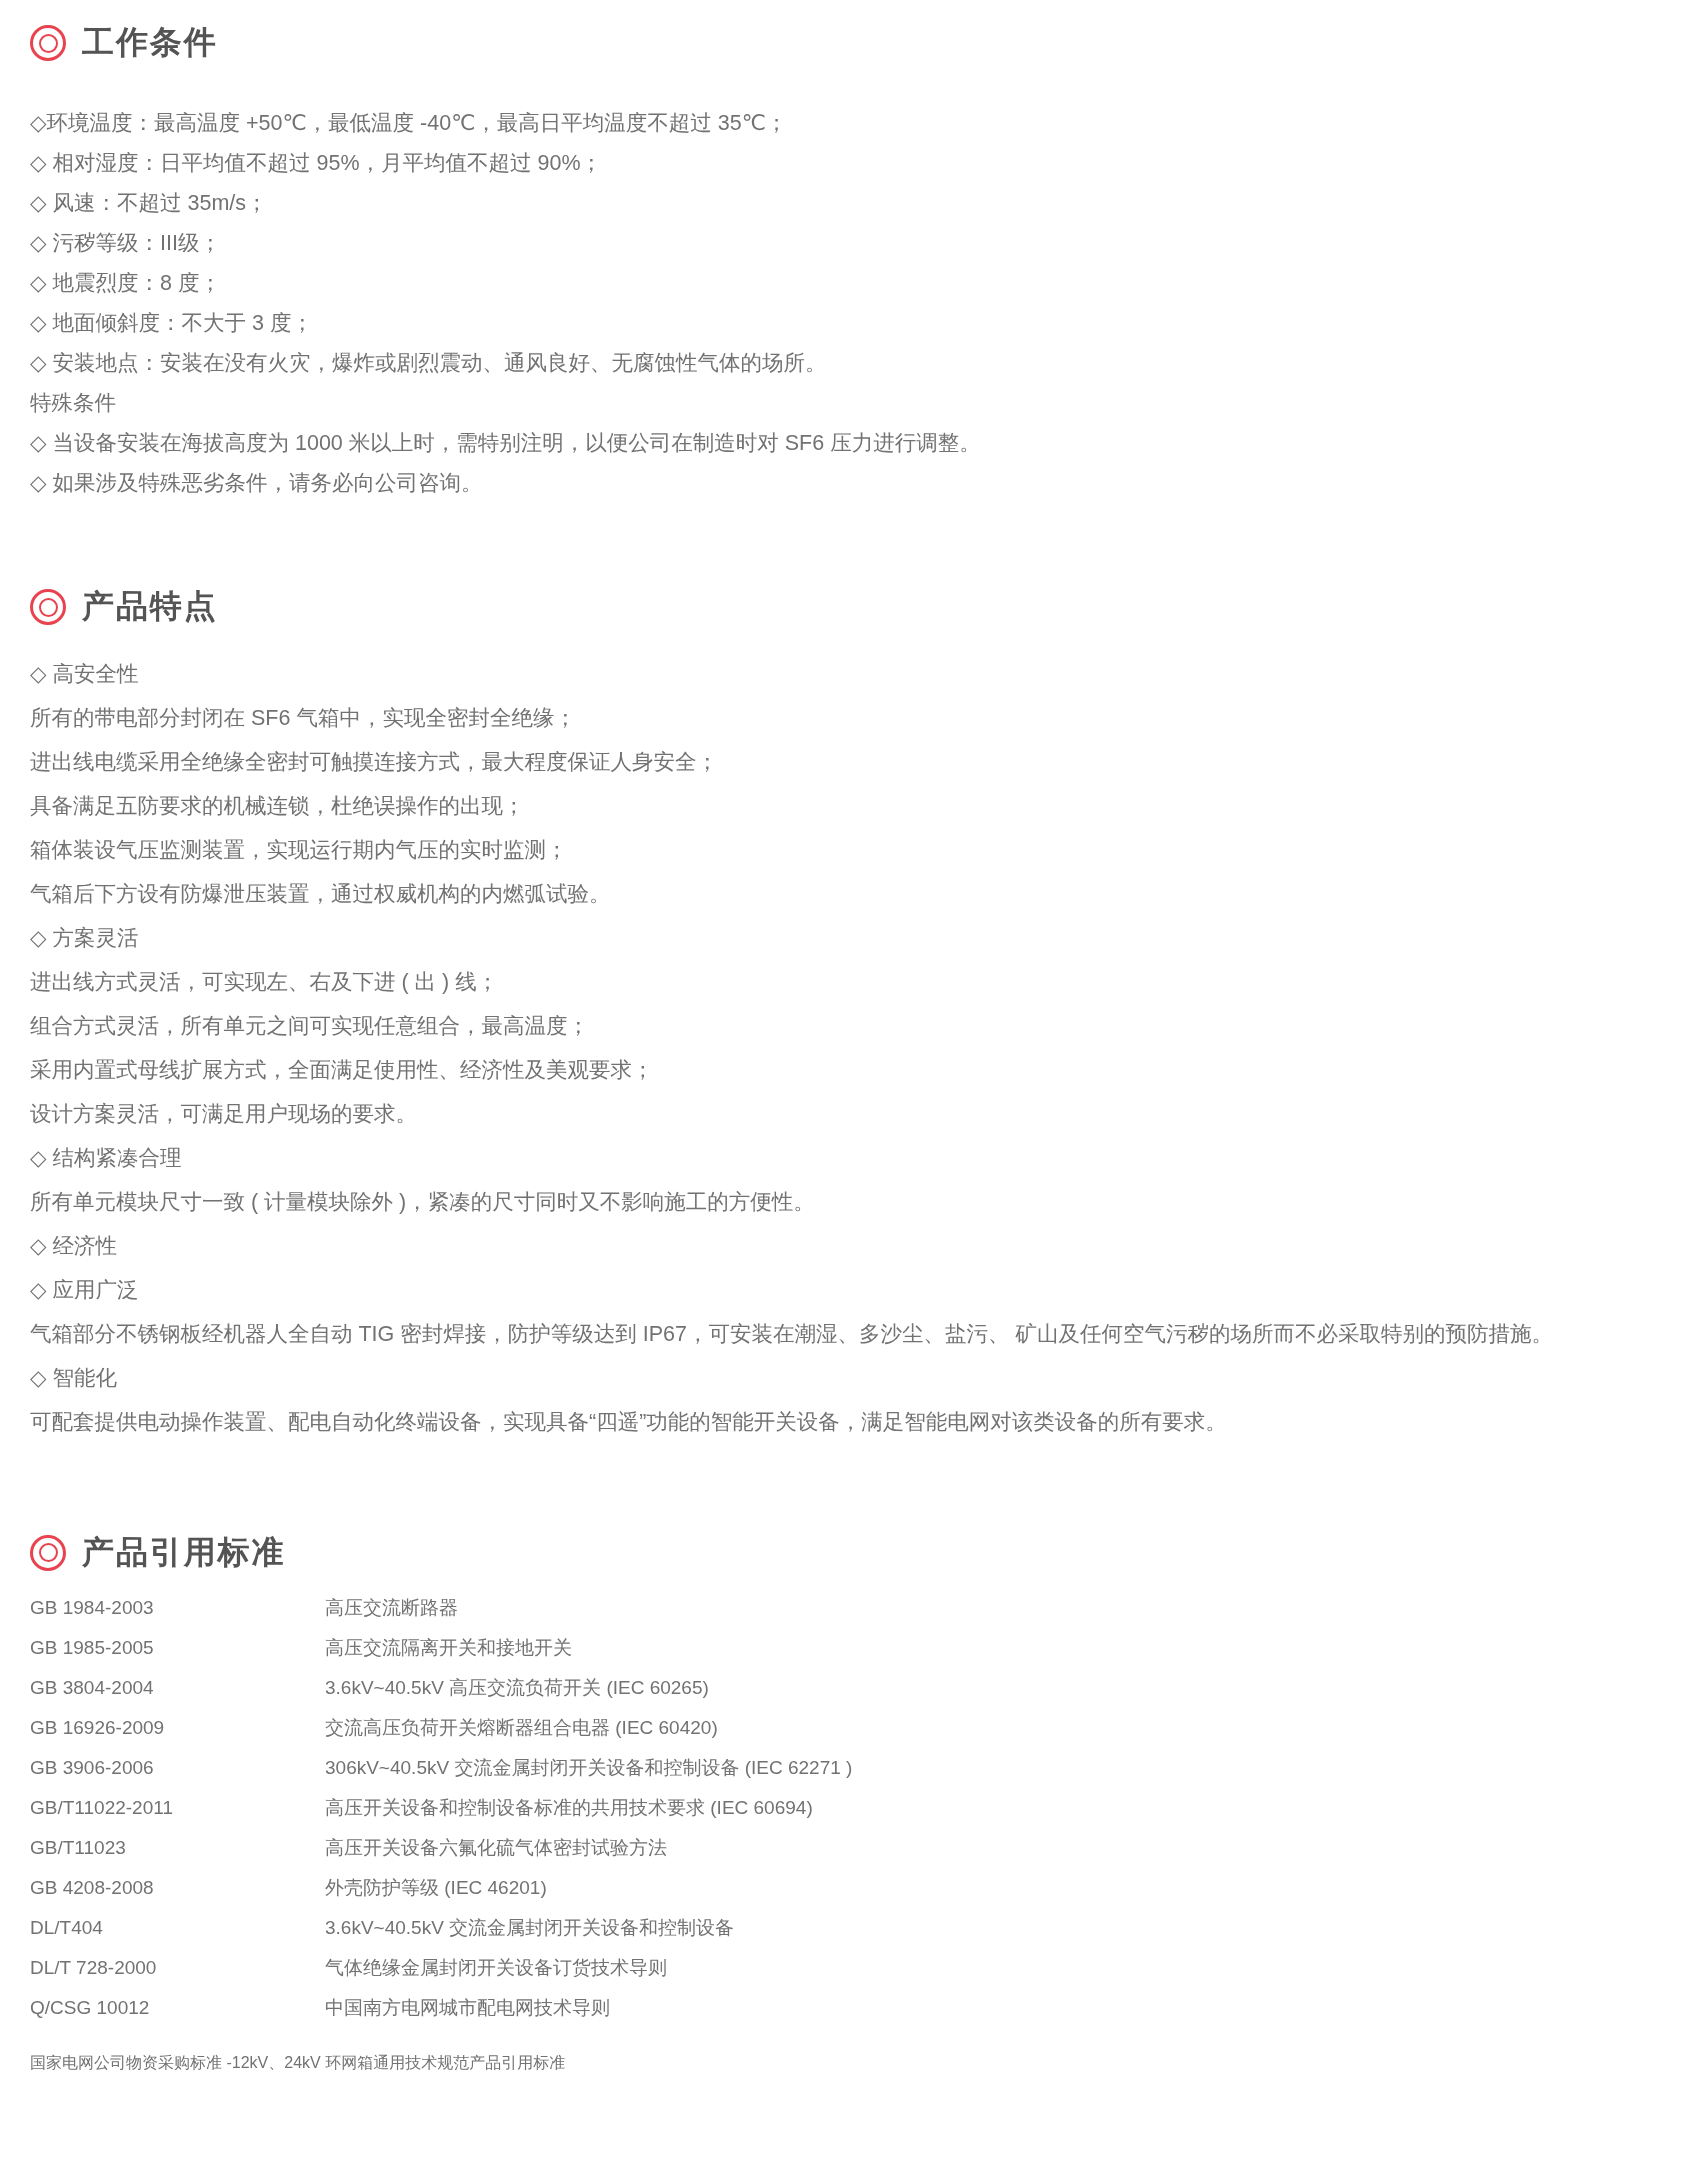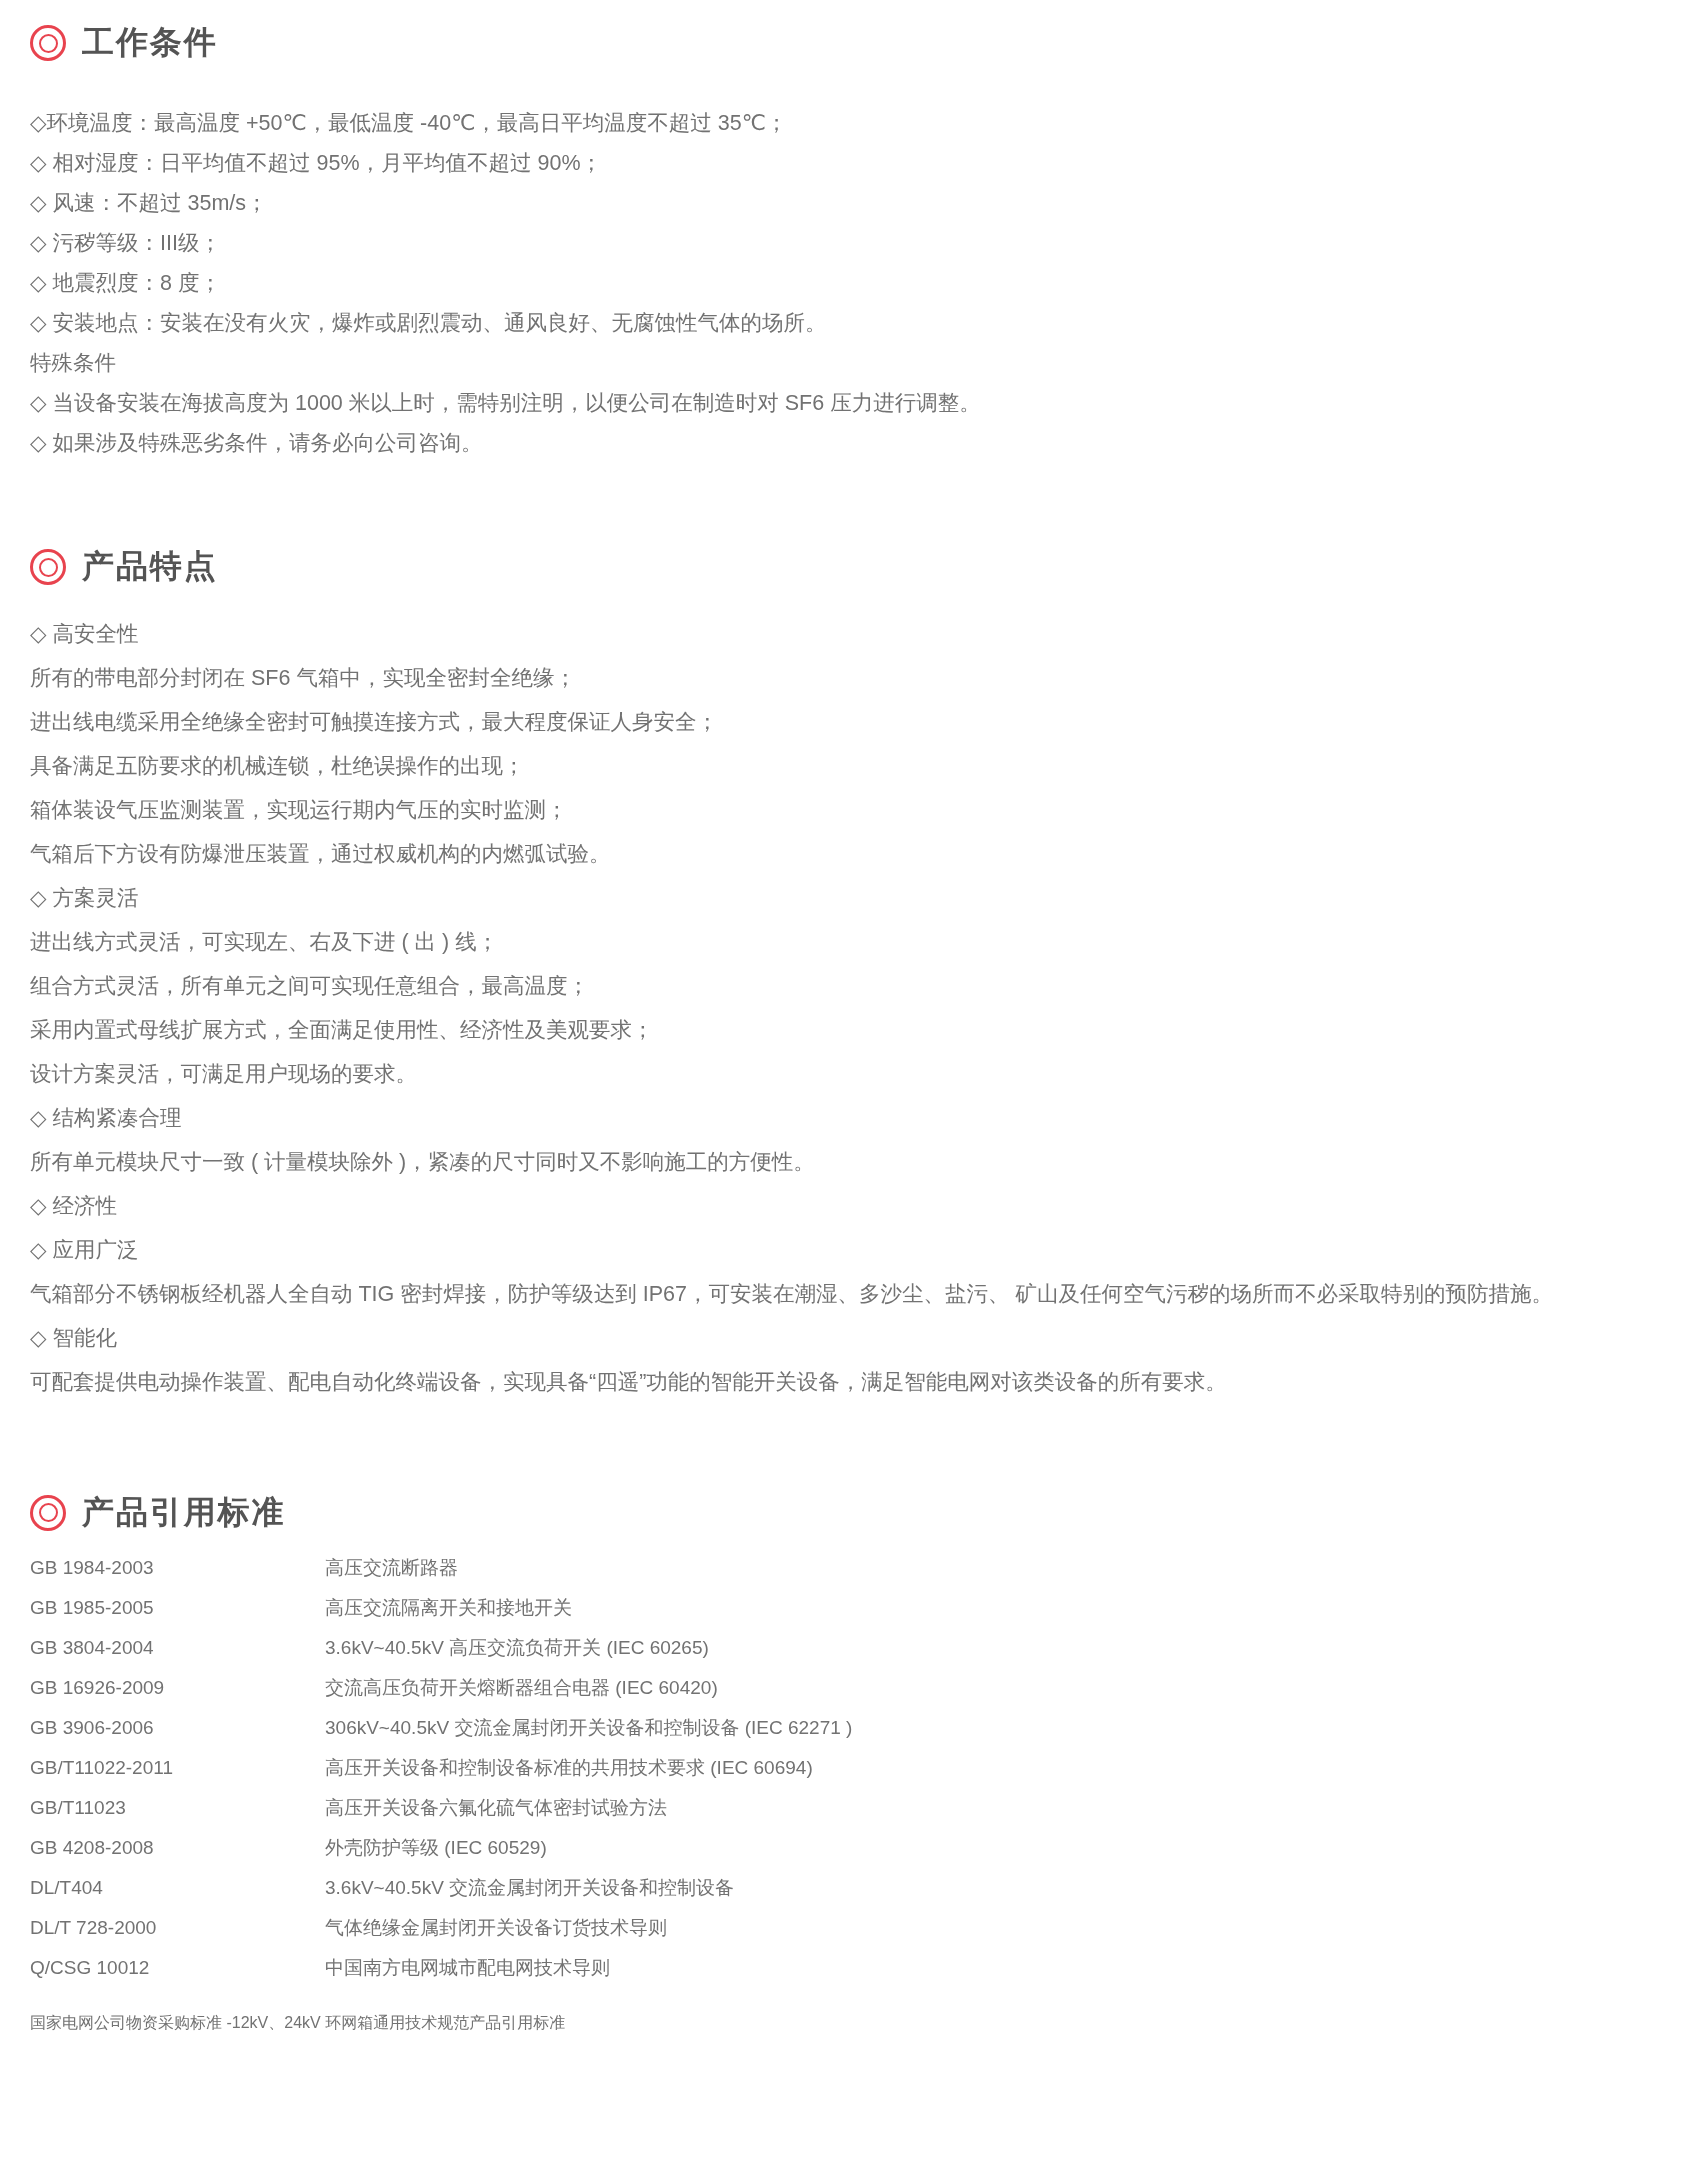--- a/index.html
+++ b/index.html
@@ -49,20 +49,21 @@
           <span class="ring-inner"></span>
         </span>
       <h2 class="sec-title">工作条件</h2>
     </div>
     <div class="lines" id="lines-0">
         <p class="line">◇环境温度：最高温度 +50℃，最低温度 -40℃，最高日平均温度不超过 35℃；</p>
         <p class="line">◇ 相对湿度：日平均值不超过 95%，月平均值不超过 90%；</p>
         <p class="line">◇ 风速：不超过 35m/s；</p>
         <p class="line">◇ 污秽等级：III级；</p>
         <p class="line">◇ 地震烈度：8 度；</p>
+        <p class="line">◇ 地面倾斜度：不大于 3 度；</p>
         <p class="line">◇ 安装地点：安装在没有火灾，爆炸或剧烈震动、通风良好、无腐蚀性气体的场所。</p>
         <p class="line">特殊条件</p>
         <p class="line">◇ 当设备安装在海拔高度为 1000 米以上时，需特别注明，以便公司在制造时对 SF6 压力进行调整。</p>
         <p class="line">◇ 如果涉及特殊恶劣条件，请务必向公司咨询。</p>
       </div>
   </section>
 
   <section class="sec sec-features">
     <div class="sec-header">
       <span class="ring">
@@ -123,21 +124,21 @@
         <div class="std-row">
           <span class="std-code">GB/T11022-2011</span>
           <span class="std-desc">高压开关设备和控制设备标准的共用技术要求 (IEC 60694)</span>
         </div>
         <div class="std-row">
           <span class="std-code">GB/T11023</span>
           <span class="std-desc">高压开关设备六氟化硫气体密封试验方法</span>
         </div>
         <div class="std-row">
           <span class="std-code">GB 4208-2008</span>
-          <span class="std-desc">外壳防护等级 (IEC 60529)</span>
+          <span class="std-desc">外壳防护等级 (IEC 46201)</span>
         </div>
         <div class="std-row">
           <span class="std-code">DL/T404</span>
           <span class="std-desc">3.6kV~40.5kV 交流金属封闭开关设备和控制设备</span>
         </div>
         <div class="std-row">
           <span class="std-code">DL/T 728-2000</span>
           <span class="std-desc">气体绝缘金属封闭开关设备订货技术导则</span>
         </div>
         <div class="std-row">

